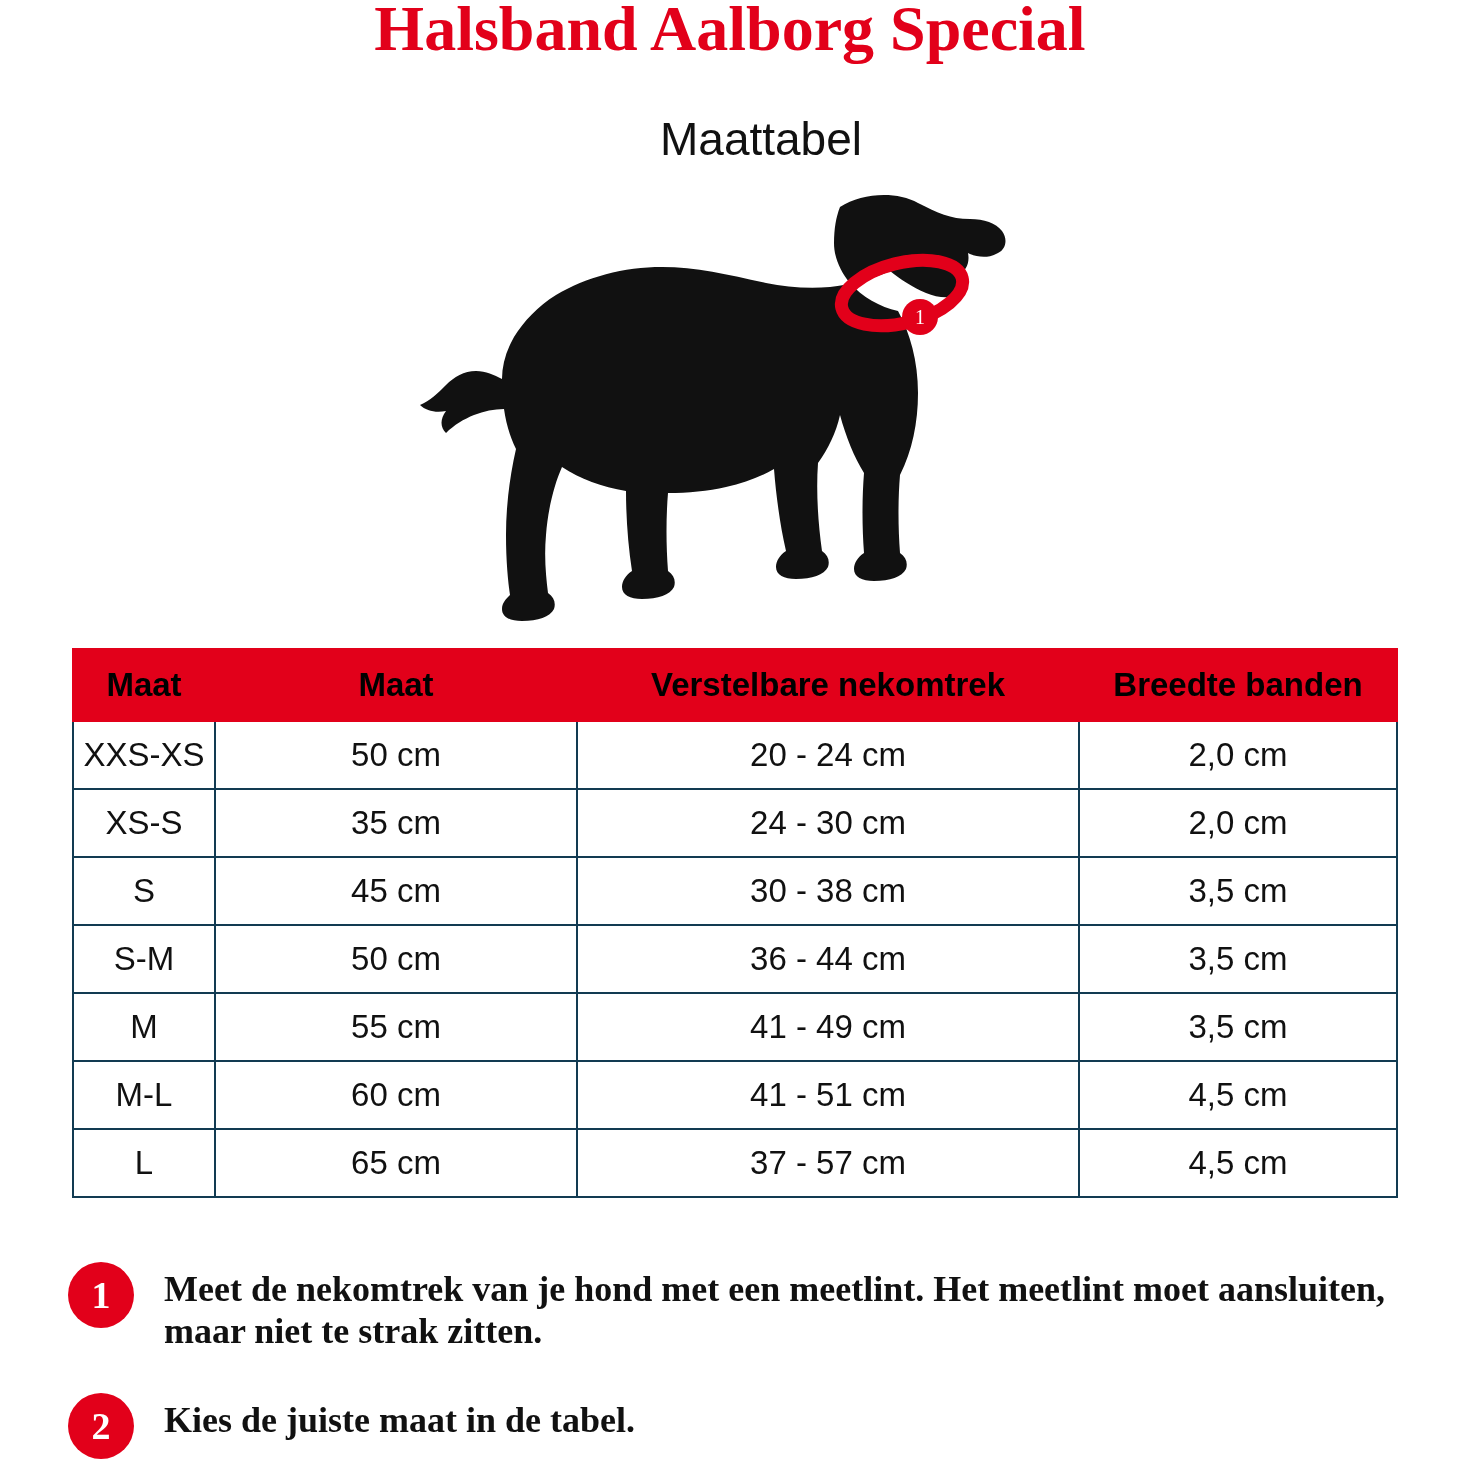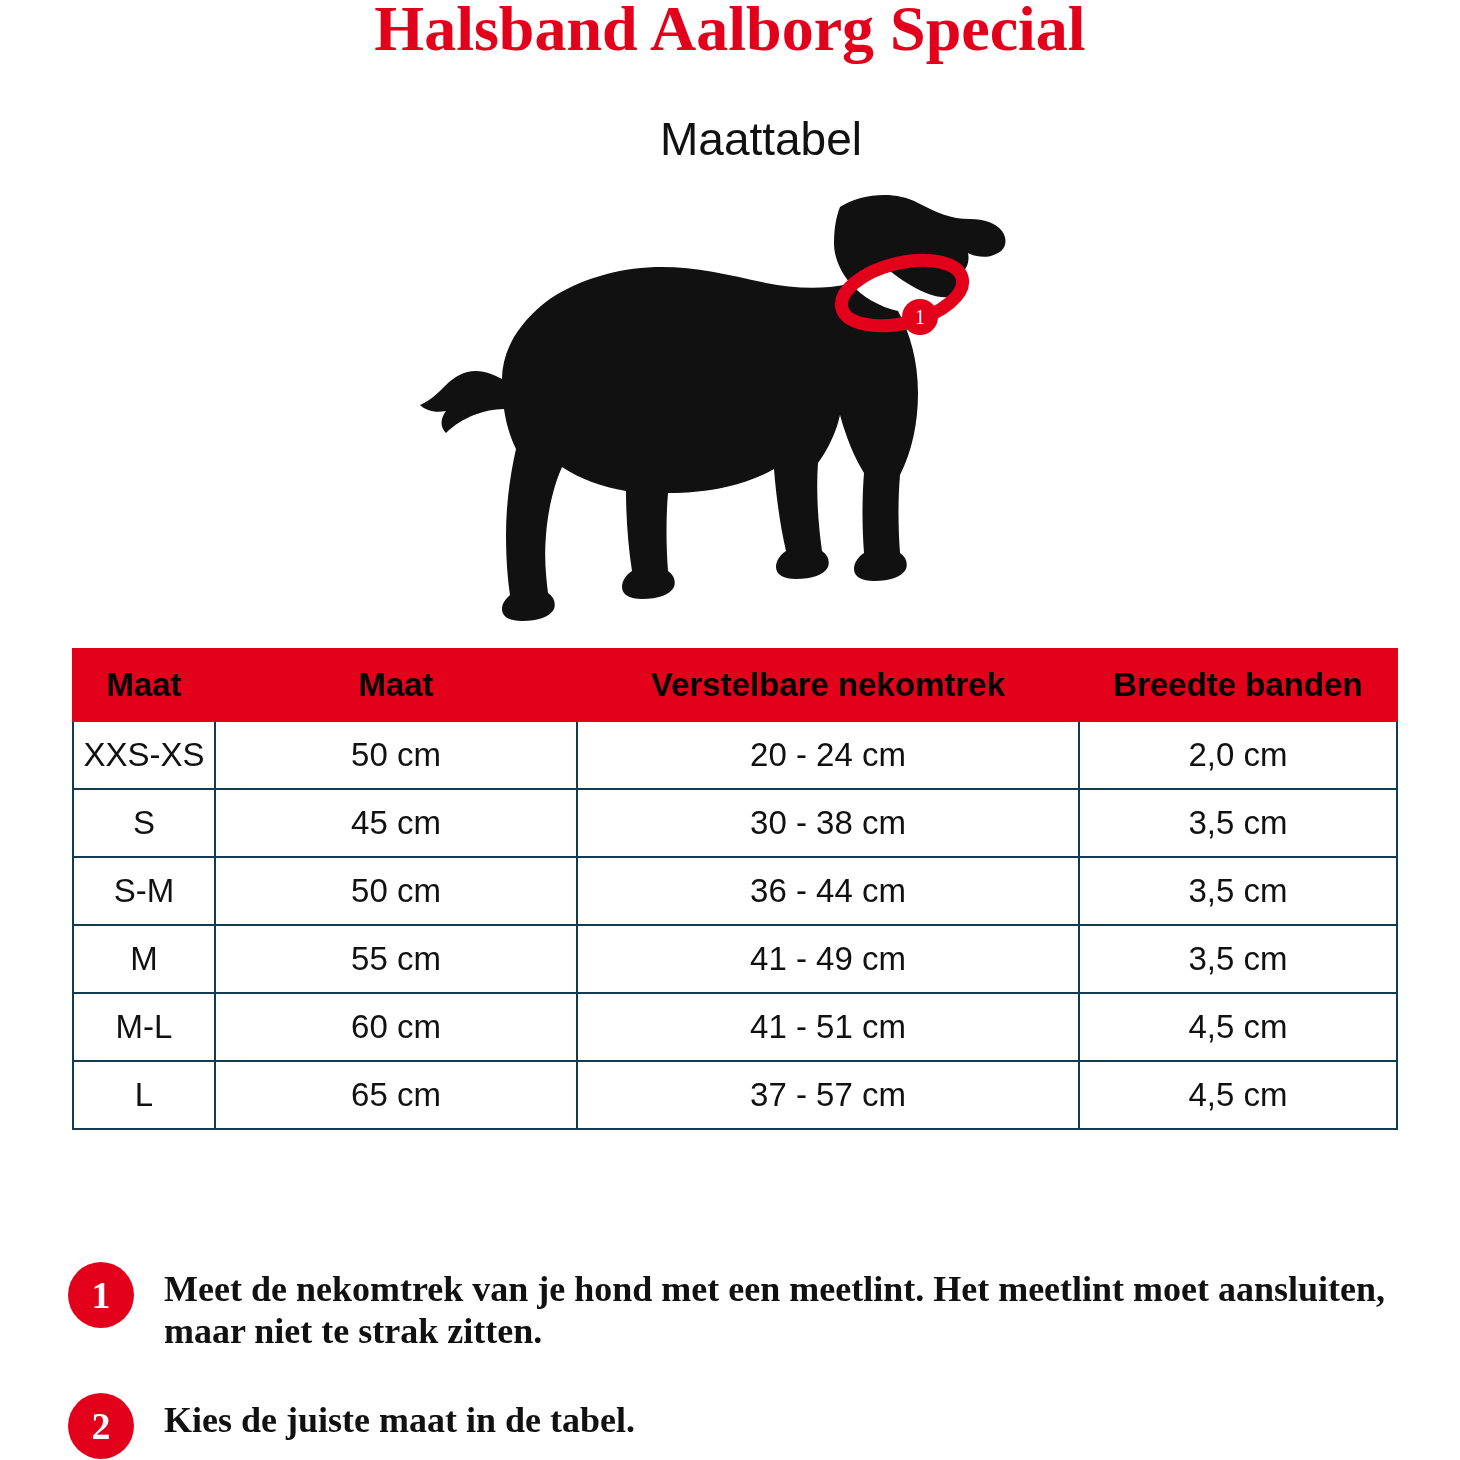--- a/index.html
+++ b/index.html
@@ -206,20 +206,26 @@
       </tr>
     </thead>
     <tbody>
       <tr>
         <td>XXS-XS</td>
         <td>50 cm</td>
         <td>20 - 24 cm</td>
         <td>2,0 cm</td>
       </tr>
       <tr>
+        <td>XS-S</td>
+        <td>35 cm</td>
+        <td>24 - 30 cm</td>
+        <td>2,0 cm</td>
+      </tr>
+      <tr>
         <td>S</td>
         <td>45 cm</td>
         <td>30 - 38 cm</td>
         <td>3,5 cm</td>
       </tr>
       <tr>
         <td>S-M</td>
         <td>50 cm</td>
         <td>36 - 44 cm</td>
         <td>3,5 cm</td>

